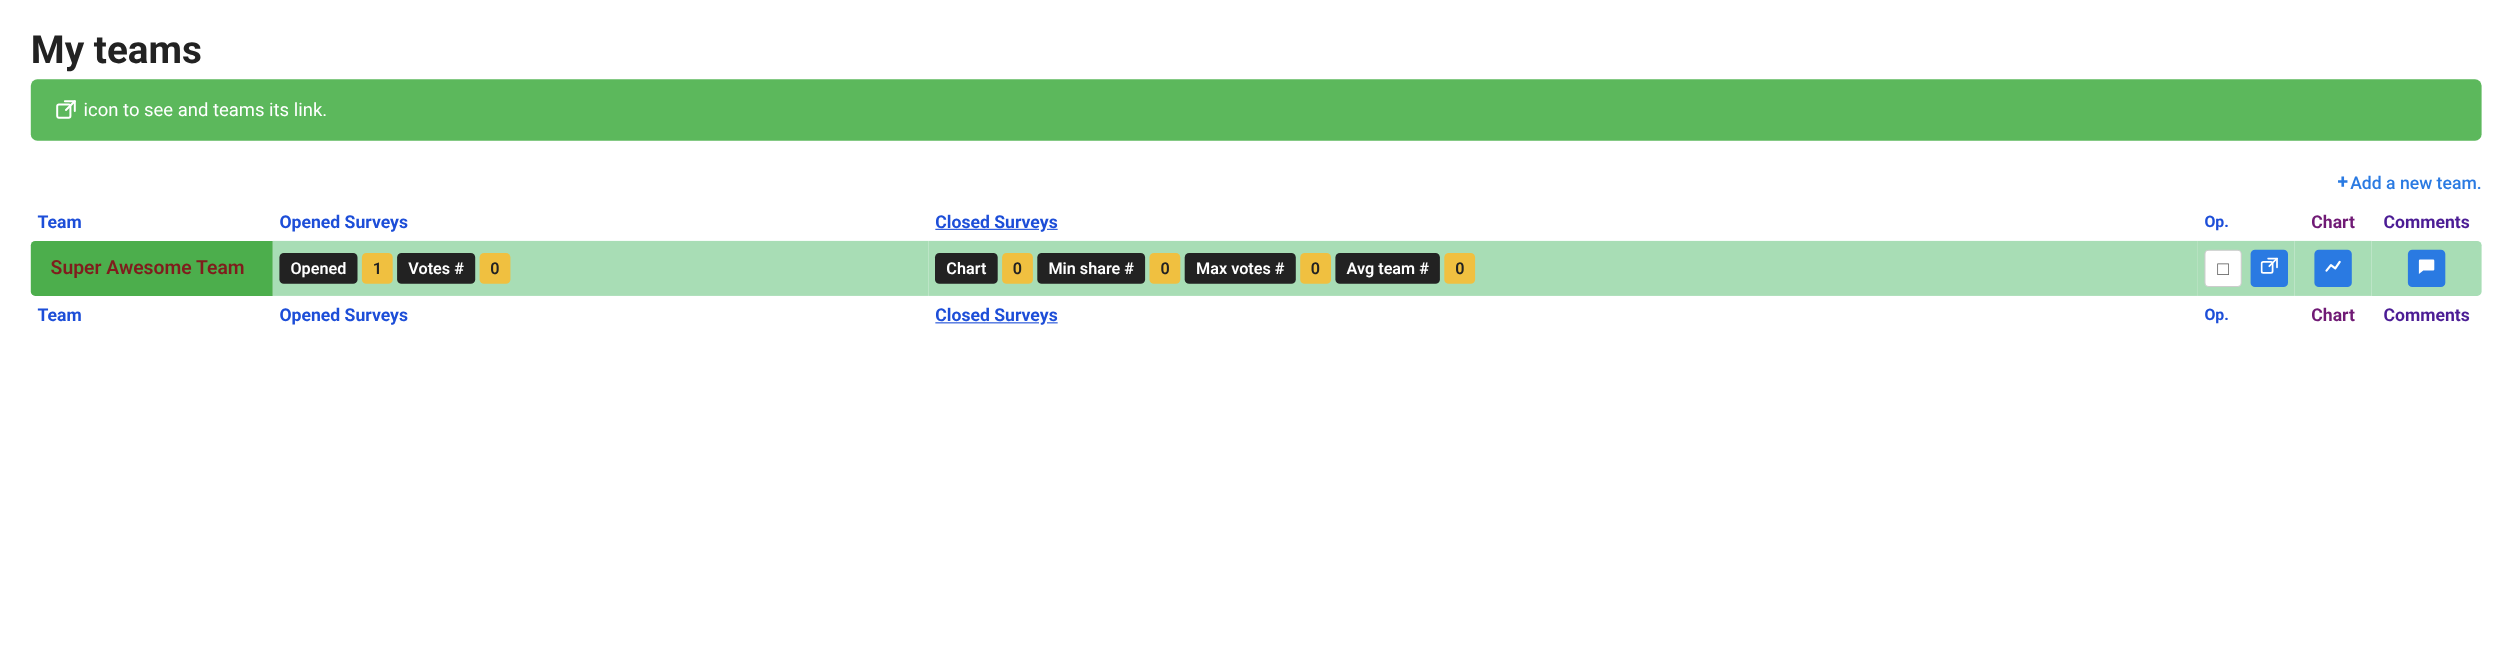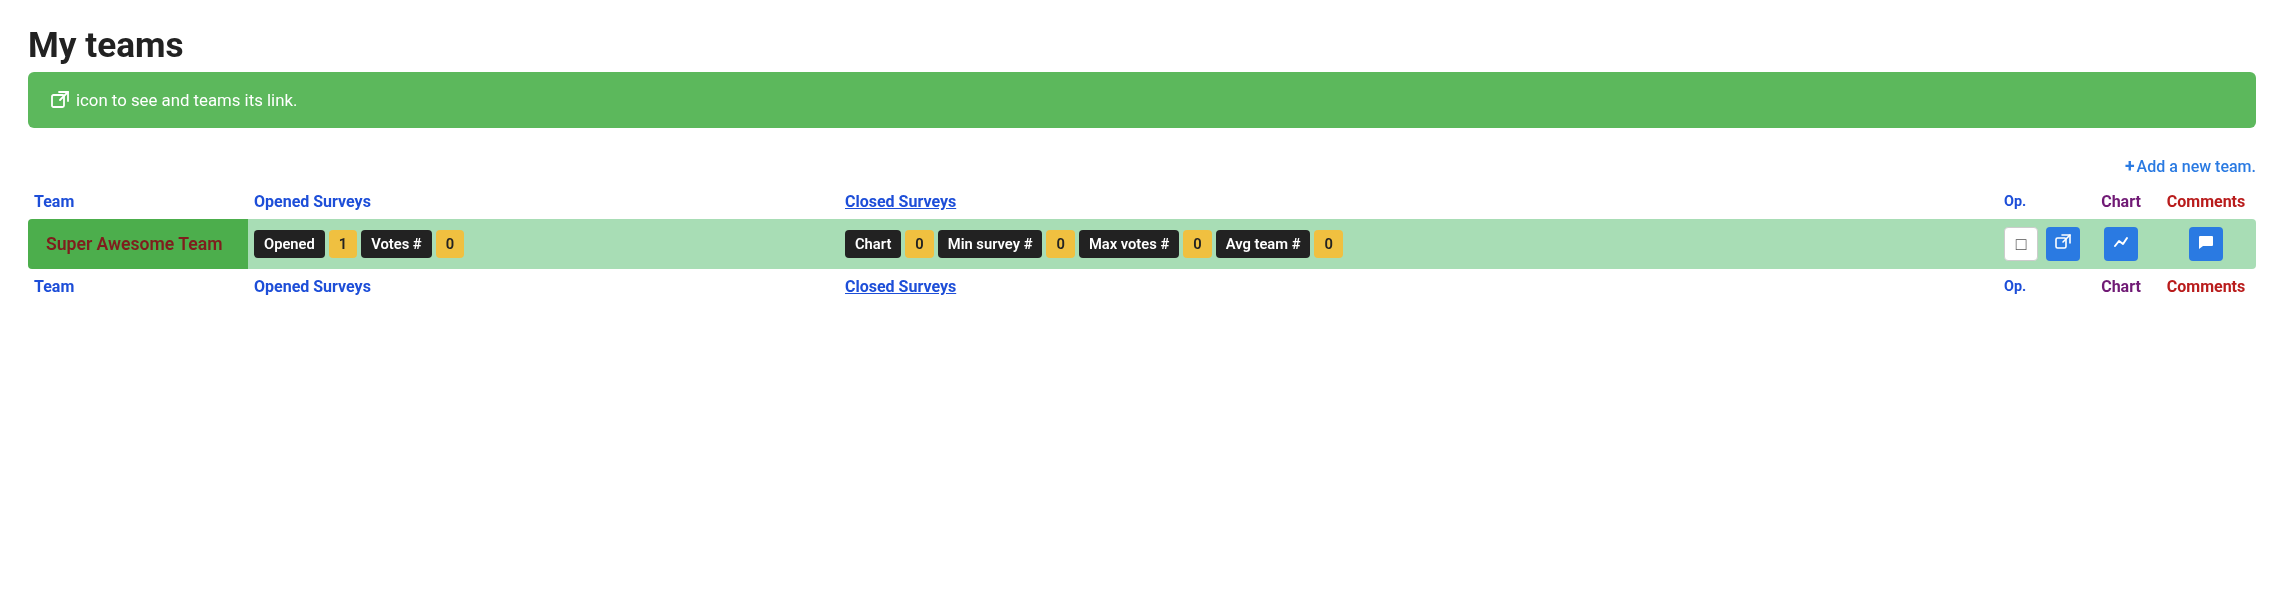--- a/index.html
+++ b/index.html
@@ -62,21 +62,21 @@
       padding: 8px 6px 8px 6px;
       color: #1d4ed8;
     }
     thead th:last-child, tfoot th:last-child {
       color: #2a7ae2;
     }
     thead th.col-chart, tfoot th.col-chart {
       color: #701a75;
     }
     thead th.col-comments, tfoot th.col-comments {
-      color: #b91c1c;
+      color: #4c1d95;
     }
     thead th.col-op, tfoot th.col-op {
       text-align: left;
     }
     .team-row td {
       padding: 8px 6px;
       background: #a8ddb5;
       vertical-align: middle;
     }
     .team-row td:first-child {
@@ -203,21 +203,21 @@
           <span class="badge-dark">Opened</span>
           <span class="badge-yellow">1</span>
           <span class="badge-dark">Votes #</span>
           <span class="badge-yellow">0</span>
         </div>
       </td>
       <td>
         <div class="surveys-group">
           <span class="badge-dark">Chart</span>
           <span class="badge-yellow">0</span>
-          <span class="badge-dark">Min survey #</span>
+          <span class="badge-dark">Min share #</span>
           <span class="badge-yellow">0</span>
           <span class="badge-dark">Max votes #</span>
           <span class="badge-yellow">0</span>
           <span class="badge-dark">Avg team #</span>
           <span class="badge-yellow">0</span>
         </div>
       </td>
       <td class="ops-cell">
         <button class="action-btn btn-white">
           <span>□</span>

